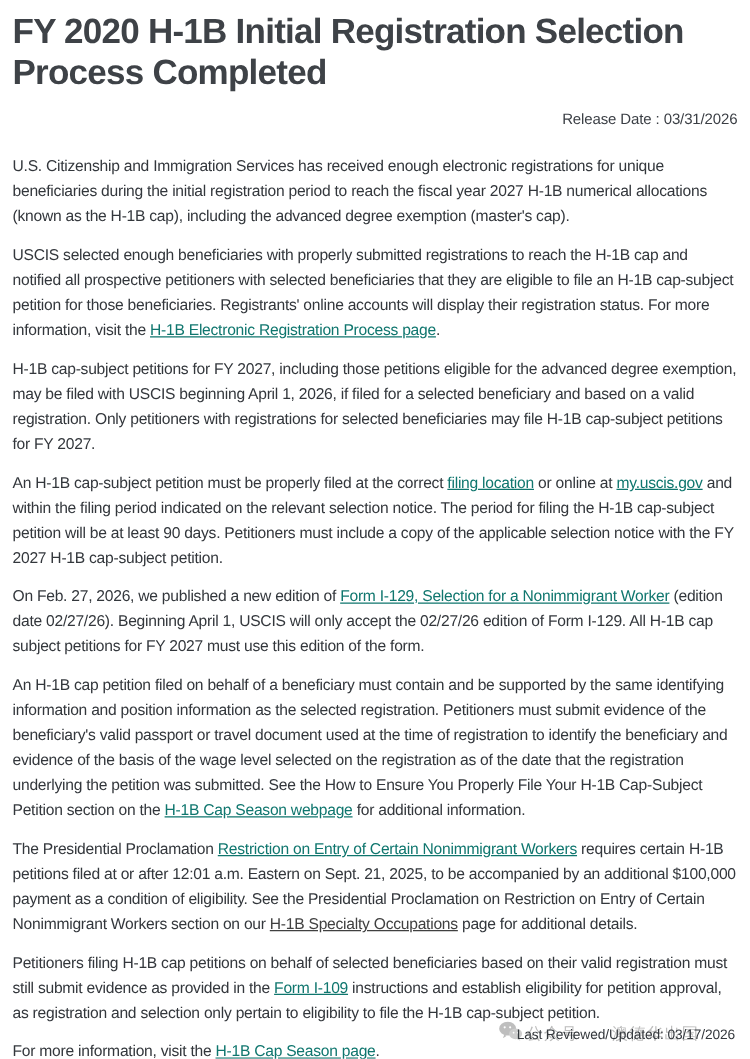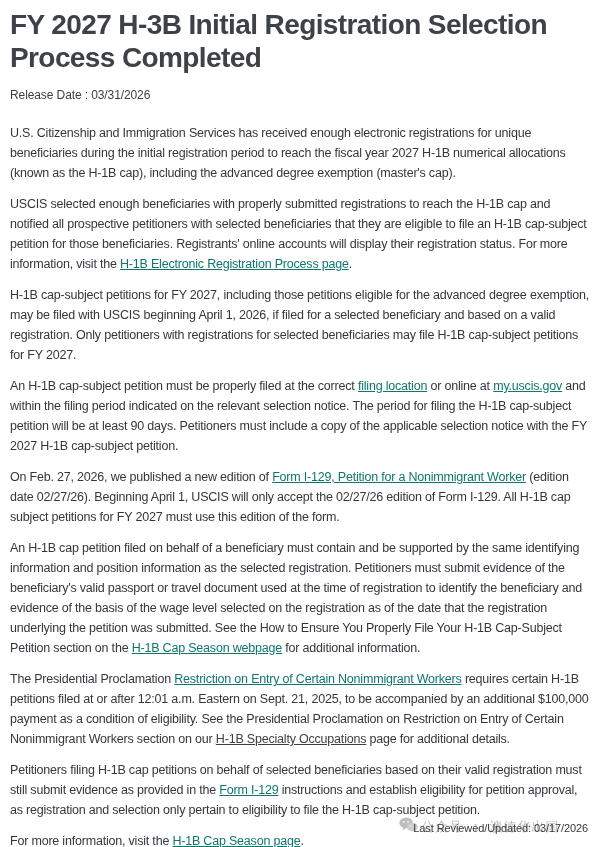--- a/index.html
+++ b/index.html
@@ -21,20 +21,21 @@
     line-height: 33px;
     font-weight: 700;
     letter-spacing: -0.6px;
     color: #3e4247;
   }
   .release-date {
     margin: 14px 0 0 0;
     font-size: 12px;
     letter-spacing: -0.1px;
     color: #3a3e44;
+    text-align: right;
   }
   .article-body {
     margin-top: 21px;
     max-width: 582px;
   }
   .para {
     margin: 11px 0 7px 0;
     font-size: 12.5px;
     line-height: 20px;
     letter-spacing: -0.2px;
@@ -71,31 +72,31 @@
     letter-spacing: -0.1px;
     color: #33373c;
     z-index: 2;
     white-space: nowrap;
   }
 </style>
 </head>
 <body>
 
 <div class="content">
-  <h1 class="page-title">FY 2027 H-3B Initial Registration Selection Process Completed</h1>
+  <h1 class="page-title">FY 2020 H-1B Initial Registration Selection Process Completed</h1>
   <div class="release-date">Release Date : 03/31/2026</div>
   <div class="article-body">
       <p class="para">U.S. Citizenship and Immigration Services has received enough electronic registrations for unique beneficiaries during the initial registration period to reach the fiscal year 2027 H-1B numerical allocations (known as the H-1B cap), including the advanced degree exemption (master's cap).</p>
       <p class="para">USCIS selected enough beneficiaries with properly submitted registrations to reach the H-1B cap and notified all prospective petitioners with selected beneficiaries that they are eligible to file an H-1B cap-subject petition for those beneficiaries. Registrants' online accounts will display their registration status. For more information, visit the <a href="#" class="lnk">H-1B Electronic Registration Process page</a>.</p>
       <p class="para">H-1B cap-subject petitions for FY 2027, including those petitions eligible for the advanced degree exemption, may be filed with USCIS beginning April 1, 2026, if filed for a selected beneficiary and based on a valid registration. Only petitioners with registrations for selected beneficiaries may file H-1B cap-subject petitions for FY 2027.</p>
       <p class="para">An H-1B cap-subject petition must be properly filed at the correct <a href="#" class="lnk">filing location</a> or online at <a href="#" class="lnk">my.uscis.gov</a> and within the filing period indicated on the relevant selection notice. The period for filing the H-1B cap-subject petition will be at least 90 days. Petitioners must include a copy of the applicable selection notice with the FY 2027 H-1B cap-subject petition.</p>
-      <p class="para">On Feb. 27, 2026, we published a new edition of <a href="#" class="lnk">Form I-129, Petition for a Nonimmigrant Worker</a> (edition date 02/27/26). Beginning April 1, USCIS will only accept the 02/27/26 edition of Form I-129. All H-1B cap subject petitions for FY 2027 must use this edition of the form.</p>
+      <p class="para">On Feb. 27, 2026, we published a new edition of <a href="#" class="lnk">Form I-129, Selection for a Nonimmigrant Worker</a> (edition date 02/27/26). Beginning April 1, USCIS will only accept the 02/27/26 edition of Form I-129. All H-1B cap subject petitions for FY 2027 must use this edition of the form.</p>
       <p class="para">An H-1B cap petition filed on behalf of a beneficiary must contain and be supported by the same identifying information and position information as the selected registration. Petitioners must submit evidence of the beneficiary's valid passport or travel document used at the time of registration to identify the beneficiary and evidence of the basis of the wage level selected on the registration as of the date that the registration underlying the petition was submitted. See the How to Ensure You Properly File Your H-1B Cap-Subject Petition section on the <a href="#" class="lnk">H-1B Cap Season webpage</a> for additional information.</p>
       <p class="para">The Presidential Proclamation <a href="#" class="lnk">Restriction on Entry of Certain Nonimmigrant Workers</a> requires certain H-1B petitions filed at or after 12:01 a.m. Eastern on Sept. 21, 2025, to be accompanied by an additional $100,000 payment as a condition of eligibility. See the Presidential Proclamation on Restriction on Entry of Certain Nonimmigrant Workers section on our <a href="#" class="lnk visited">H-1B Specialty Occupations</a> page for additional details.</p>
-      <p class="para">Petitioners filing H-1B cap petitions on behalf of selected beneficiaries based on their valid registration must still submit evidence as provided in the <a href="#" class="lnk">Form I-129</a> instructions and establish eligibility for petition approval, as registration and selection only pertain to eligibility to file the H-1B cap-subject petition.</p>
+      <p class="para">Petitioners filing H-1B cap petitions on behalf of selected beneficiaries based on their valid registration must still submit evidence as provided in the <a href="#" class="lnk">Form I-109</a> instructions and establish eligibility for petition approval, as registration and selection only pertain to eligibility to file the H-1B cap-subject petition.</p>
       <p class="para">For more information, visit the <a href="#" class="lnk">H-1B Cap Season page</a>.</p>
     </div>
 </div>
 
 <div class="watermark">
   <span class="wechat-icon">
     <svg width="19" height="16" viewBox="0 0 24 20" aria-hidden="true">
       <ellipse cx="9" cy="7.4" rx="8.6" ry="7" fill="#b3b3b3"></ellipse>
       <path d="M5.5 13.5 L4.2 17 L8.2 14.5 Z" fill="#b3b3b3"></path>
       <circle cx="6" cy="6" r="1.1" fill="#ffffff"></circle>

